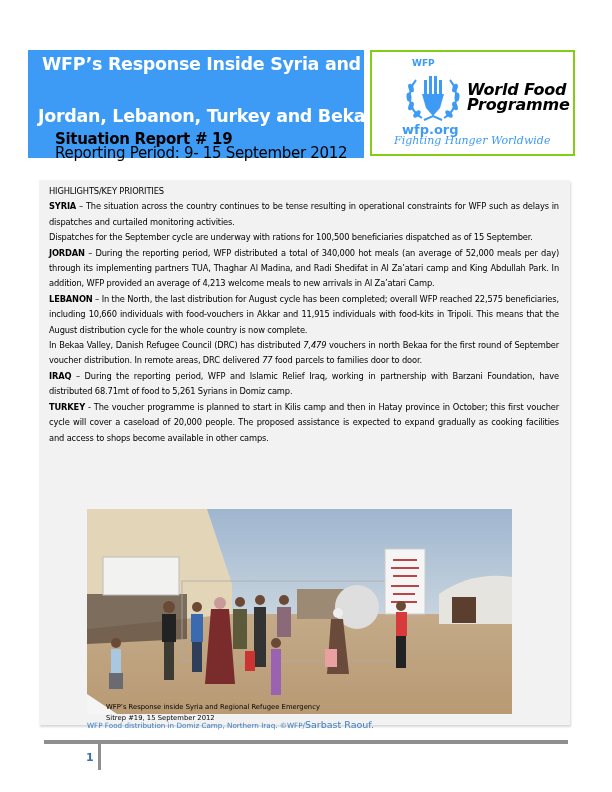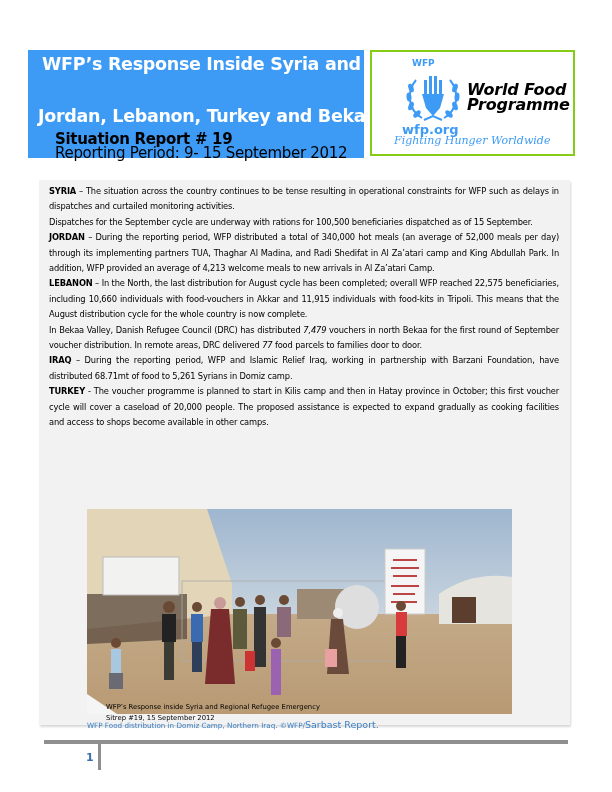--- a/index.html
+++ b/index.html
@@ -72,20 +72,21 @@
   <div class="logo-url">wfp.org</div>
   <div class="logo-name">
     <div>World Food</div>
     <div>Programme</div>
   </div>
   <div class="logo-tag">Fighting Hunger Worldwide</div>
 </div>
 
 <div class="content-box">
   <div class="text">
+    <p>HIGHLIGHTS/KEY PRIORITIES</p>
 
     <p><b>SYRIA</b><span> – </span><span>The situation across the country continues to be tense resulting in operational constraints for WFP such as delays in dispatches and curtailed monitoring activities.</span></p>
 
 
     <p>Dispatches for the September cycle are underway with rations for 100,500 beneficiaries dispatched as of 15 September.</p>
 
     <p><b>JORDAN</b><span> – </span><span>During the reporting period, WFP distributed a total of 340,000 hot meals (an average of 52,000 meals per day) through its implementing partners TUA, Thaghar Al Madina, and Radi Shedifat in Al Za’atari camp and King Abdullah Park. In addition, WFP provided an average of 4,213 welcome meals to new arrivals in Al Za’atari Camp.</span></p>
 
     <p><b>LEBANON</b><span> – </span><span>In the North, the last distribution for August cycle has been completed; overall WFP reached 22,575 beneficiaries, including 10,660 individuals with food-vouchers in Akkar and 11,915 individuals with food-kits in Tripoli. This means that the August distribution cycle for the whole country is now complete.</span></p>
 
@@ -157,21 +158,21 @@
         <path d="M244 110 L256 110 L262 165 L240 165 Z" fill="#6a4a3a"></path>
           <circle cx="251" cy="104" r="5" fill="#eee"></circle>
         <rect x="238" y="140" width="12" height="18" fill="#e8a0a0"></rect>
         <rect x="309" y="103" width="11" height="24" fill="#d83b3b"></rect>
           <rect x="309" y="127" width="10" height="32" fill="#222"></rect>
           <circle cx="314" cy="97" r="5" fill="#6b4a35"></circle>
       </g>
       <path d="M0 185 L30 205 L0 205 Z" fill="#f5f5f5"></path>
     </svg>
   </div>
-  <div class="caption"><span>WFP Food distribution in Domiz Camp, Northern Iraq. ©WFP/</span><span class="big">Sarbast Report.</span></div>
+  <div class="caption"><span>WFP Food distribution in Domiz Camp, Northern Iraq. ©WFP/</span><span class="big">Sarbast Raouf.</span></div>
 </div>
 
 <div class="footer-bar"></div>
 <div class="footer-vline"></div>
 <div class="page-num">1</div>
 <div class="footer-text">
   <div>WFP’s Response inside Syria and Regional Refugee Emergency</div>
   <div>Sitrep #19, 15 September 2012</div>
 </div>
 

